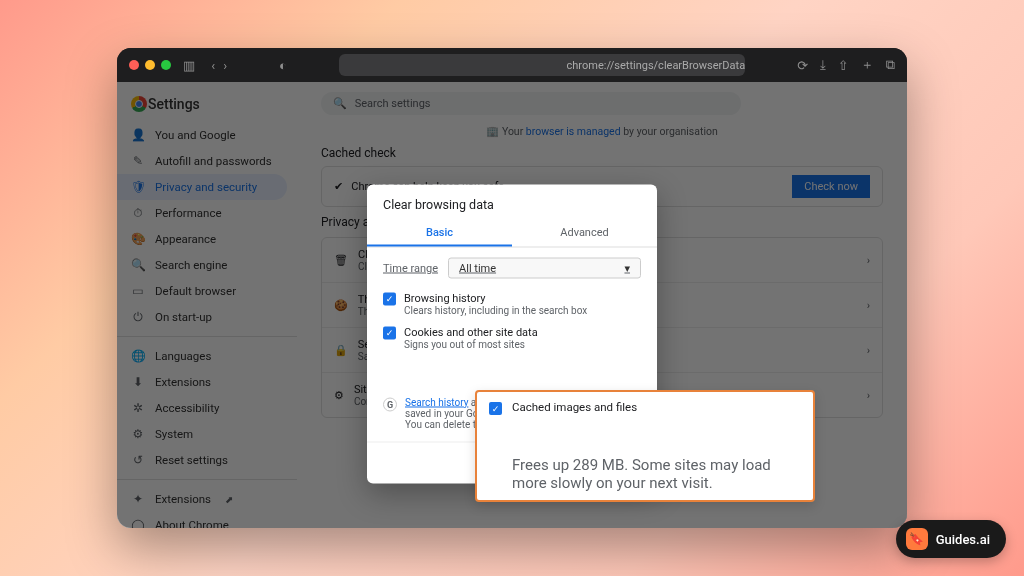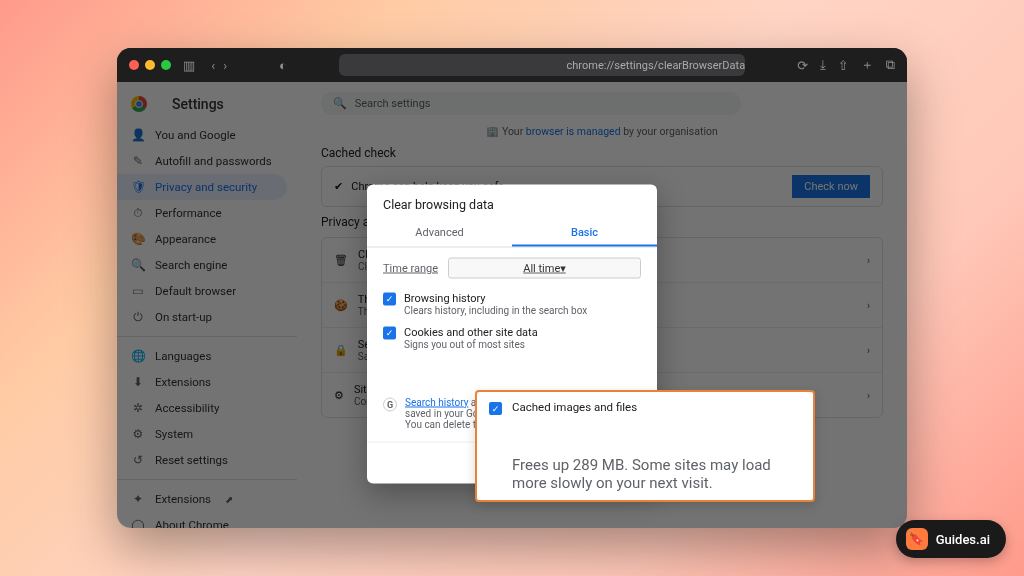--- a/index.html
+++ b/index.html
@@ -37,21 +37,21 @@
   
   .content { flex:1; background: #ffffff; display:flex; position: relative; }
   .dim-overlay {
     position:absolute; inset:0; background: rgba(0,0,0,0.55); z-index:5;
   }
 
   .sidebar {
     width: 180px; padding: 10px 0; font-size: 12px; color: #333;
     background:#fff; z-index:1;
   }
-  .sidebar-header { display:flex; align-items:center; gap:25px; padding: 4px 14px 10px; font-size:14px; font-weight:500;}
+  .sidebar-header { display:flex; align-items:center; gap:1px; padding: 4px 14px 10px; font-size:14px; font-weight:500;}
   .chrome-logo { width:16px; height:16px; border-radius:50%;
     background: conic-gradient(#ea4335 0 120deg,#34a853 120deg 240deg,#fbbc05 240deg 360deg);
     position:relative;}
   .chrome-logo::after{content:"";position:absolute;inset:4px;background:#4285f4;border-radius:50%;border:1px solid #fff;}
   .nav-item {
     display:flex; align-items:center; gap:10px; padding: 6px 14px;
     cursor:pointer; font-size:11.5px; color:#333;
   }
   .nav-item .ic { width:14px; text-align:center; color:#5f6368; font-size:12px;}
   .nav-item.active { color:#1a73e8; background:#e8f0fe; border-radius: 0 14px 14px 0; margin-right:10px;}
@@ -90,21 +90,21 @@
     z-index:10; padding: 12px 0 10px;
   }
   .modal-title { font-size:12.5px; color:#202124; padding: 0 16px 8px;}
   .tab-row { display:flex; border-bottom:1px solid #ddd;}
   .tab { flex:1; text-align:center; padding:6px 0; font-size:11px; color:#5f6368; cursor:pointer;}
   .tab.active { color:#1a73e8; border-bottom:2px solid #1a73e8; font-weight:500;}
   .body { padding: 10px 16px 4px;}
   .tr-row { display:flex; align-items:center; gap:10px; font-size:11px; color:#5f6368; margin-bottom:8px;text-decoration:underline;}
   .select {
     flex:1; border:1px solid #ccc; border-radius:3px; padding:3px 10px;
-    font-size:11px; color:#333; background:#f8f8f8; display:flex; justify-content:center; align-items:center;
+    font-size:11px; color:#333; background:#f8f8f8; display:flex; justify-content:space-between; align-items:center;
   }
   .opt-row { display:flex; gap:8px; padding:5px 0; align-items:flex-start;}
   .chk { width:13px; height:13px; background:#1a73e8; border-radius:2px; flex-shrink:0;
     display:flex;align-items:center;justify-content:center;color:#fff;font-size:9px;margin-top:1px;}
   .opt-title { font-size:11px; color:#202124;}
   .opt-sub { font-size:10px; color:#5f6368;}
   .google-note {
     display:flex; gap:8px; padding:6px 0 4px; font-size:10px; color:#5f6368;
   }
   .google-note a { color:#1a73e8; text-decoration:underline;}
@@ -291,22 +291,22 @@
             <span class="chev">›</span>
           </div>
       </div>
     </div>
 
     <div class="dim-overlay"></div>
 
     <div class="modal">
       <div class="modal-title">Clear browsing data</div>
       <div class="tab-row">
+        <div class="tab active">Basic</div>
         <div class="tab">Advanced</div>
-        <div class="tab active">Basic</div>
       </div>
       <div class="body">
         <div class="tr-row">
           <span>Time range</span>
           <div class="select">
             <span>All time</span>
             <span>▾</span>
           </div>
         </div>
         <div class="opt-row">

